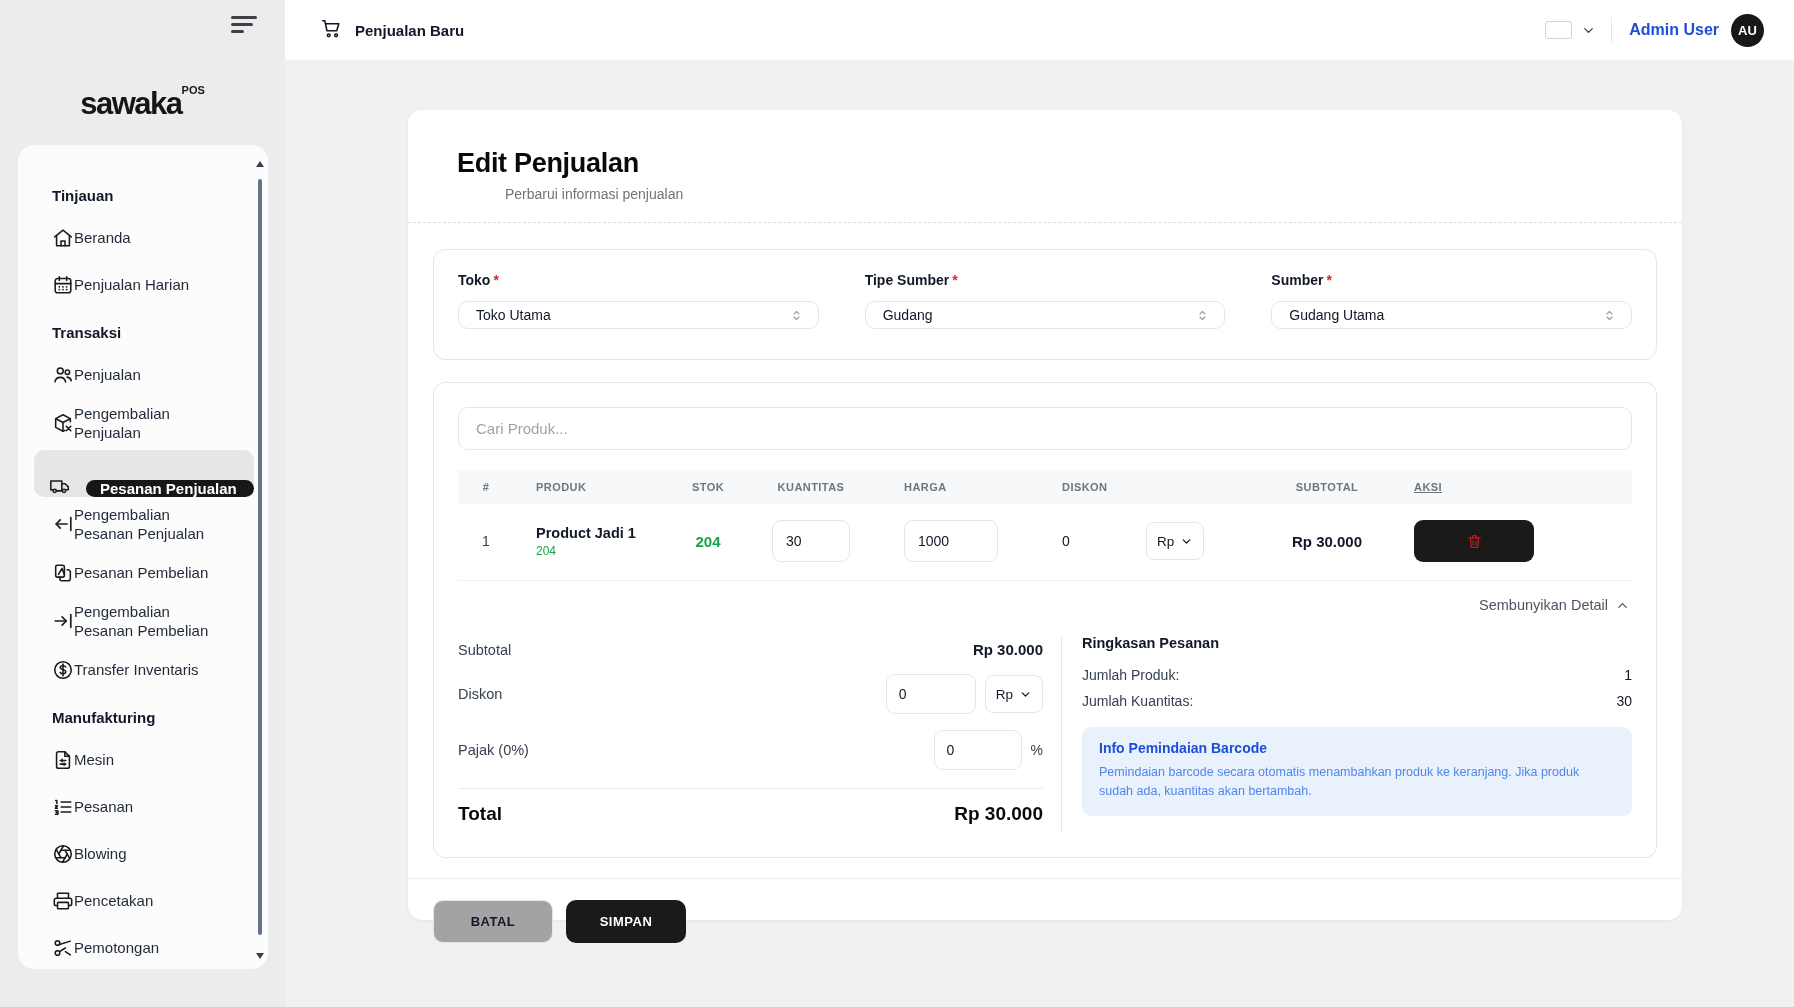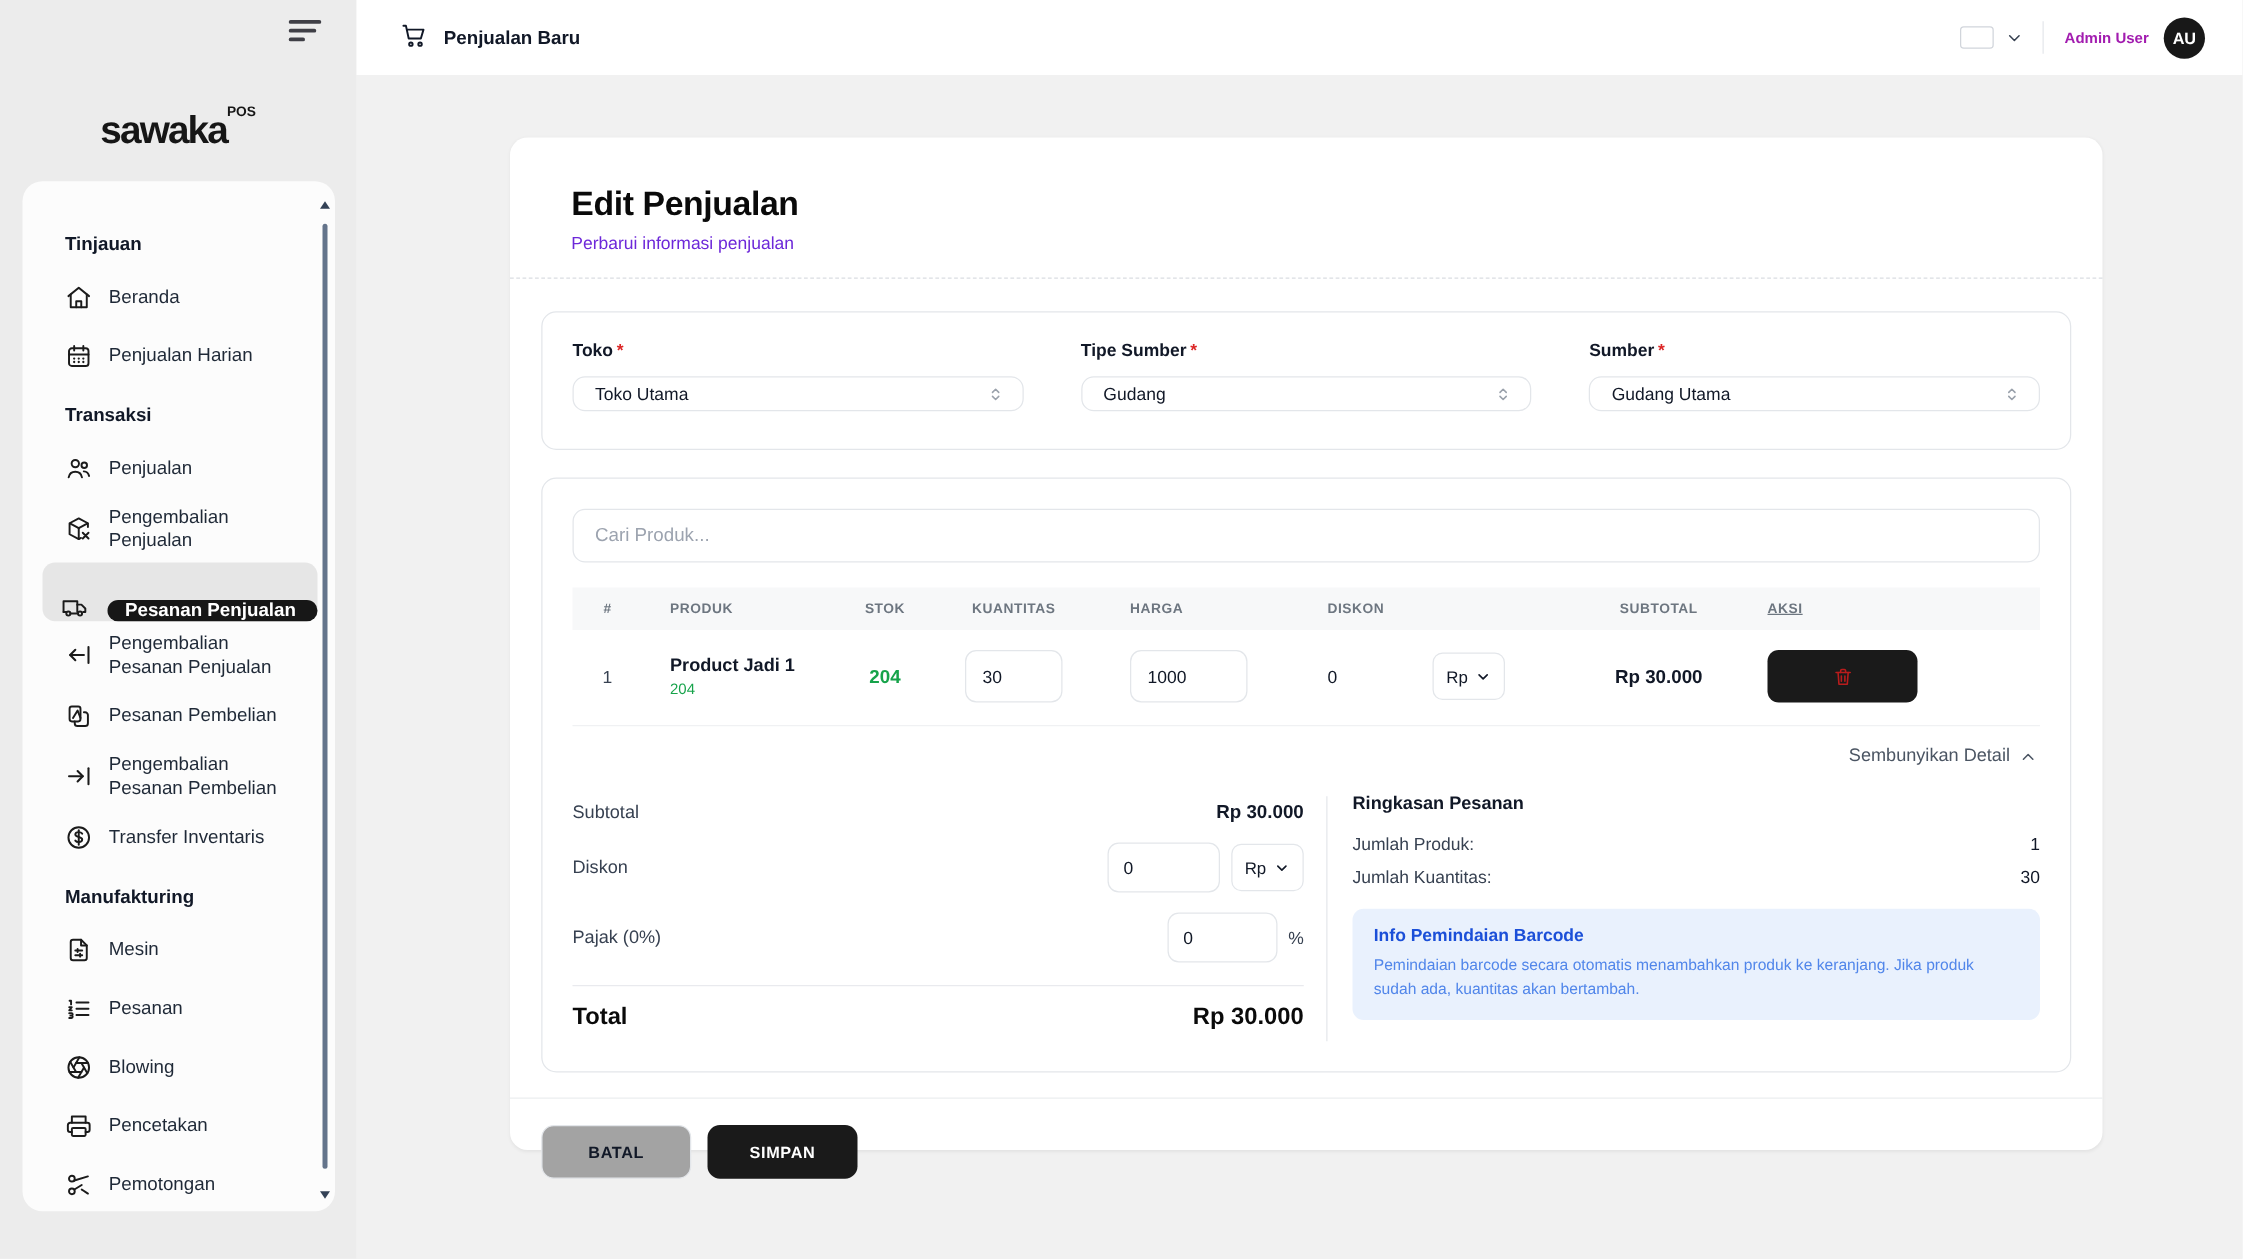--- a/index.html
+++ b/index.html
@@ -27,21 +27,21 @@
     background:#fcfcfc; border-radius:16px; overflow:hidden; padding-top:42px;
   }
   .nav-scroll-thumb { position:absolute; right:6px; top:34px; bottom:34px; width:4px; border-radius:2px; background:#64748b; }
   .nav-scroll-arrow { position:absolute; right:4px; width:0; height:0; border-left:4px solid transparent; border-right:4px solid transparent; }
   .nav-scroll-arrow.up { top:16px; border-bottom:6px solid #334155; }
   .nav-scroll-arrow.down { bottom:10px; border-top:6px solid #334155; }
 
   .nav-section-title { font-size:15px; font-weight:700; color:#111827; margin:0 0 10px 34px; }
   .nav-gap { height:16px; }
   .nav-item {
-    display:flex; align-items:center; gap:13px; min-height:47px;
+    display:flex; align-items:center; min-height:47px;
     padding:6px 44px 6px 34px; font-size:15px; color:#1f2937; cursor:pointer;
   }
   .nav-item .nav-icon { width:22px; height:22px; flex-shrink:0; color:#1b1b1b; }
   .nav-icon svg { width:22px; height:22px; display:block; }
   .nav-item-label { line-height:19px; }
 
   .nav-item-active-wrap { margin:2px 14px 2px 16px; display:flex; align-items:flex-end; background:#e6e6e6; border-radius:10px; height:47px; cursor:pointer; }
   .nav-item-active-wrap .icon-cell { width:52px; display:flex; align-items:center; justify-content:center; color:#1b1b1b; }
   .nav-item-active-wrap .pill {
     flex:1; background:#171717; color:#fff; border-radius:10px;
@@ -54,31 +54,31 @@
   .topbar-left { display:flex; align-items:center; gap:13px; }
   .topbar-left svg { width:22px; height:22px; color:#111827; }
   .topbar-title { font-size:15px; font-weight:600; color:#111827; }
   .topbar-right { margin-left:auto; display:flex; align-items:center; }
   .lang-switch { display:flex; align-items:center; gap:9px; cursor:pointer; }
   .flag { width:27px; height:18px; border:1px solid #d1d5db; border-radius:3px; overflow:hidden; }
   .flag .top { height:50%; background:#e01f26; }
   .flag .bottom { height:50%; background:#fff; }
   .lang-switch svg { width:15px; height:15px; color:#374151; }
   .topbar-divider { width:1px; height:26px; background:#e5e7eb; margin:0 17px 0 15px; }
-  .user-name { font-size:12px; font-weight:700; color:#a21caf; margin-right:12px; }
+  .user-name { font-size:16px; font-weight:700; color:#1d4ed8; margin-right:12px; }
   .avatar { width:33px; height:33px; border-radius:50%; background:#181818; color:#fff; font-size:13px; font-weight:700; display:flex; align-items:center; justify-content:center; cursor:pointer; }
 
   .main { flex:1; background:#f1f1f1; position:relative; }
   .card {
     position:absolute; left:123px; top:50px; width:1274px; height:810px;
     background:#fff; border-radius:14px; box-shadow:0 1px 3px rgba(0,0,0,.06);
   }
   .card-header { padding:38px 49px 20px; border-bottom:1px dashed #dadde2; }
   .card-title { font-size:27px; font-weight:700; color:#0a0a0a; letter-spacing:-.3px; }
-  .card-subtitle { font-size:14px; color:#6d28d9; margin-top:7px; }
+  .card-subtitle { font-size:14px; color:#737373; margin-top:7px;margin-left:48px; }
 
   .form-box {
     margin:26px 25px 0; border:1px solid #e3e6ea; border-radius:12px;
     padding:22px 24px 30px; display:flex; gap:46px;
   }
   .form-field { flex:1; }
   .form-label { font-size:14px; font-weight:700; color:#111827; }
   .req { color:#dc2626; margin-left:3px; font-weight:700; }
   .select-box {
     margin-top:13px; height:28px; border:1px solid #e3e6ea; border-radius:10px;

